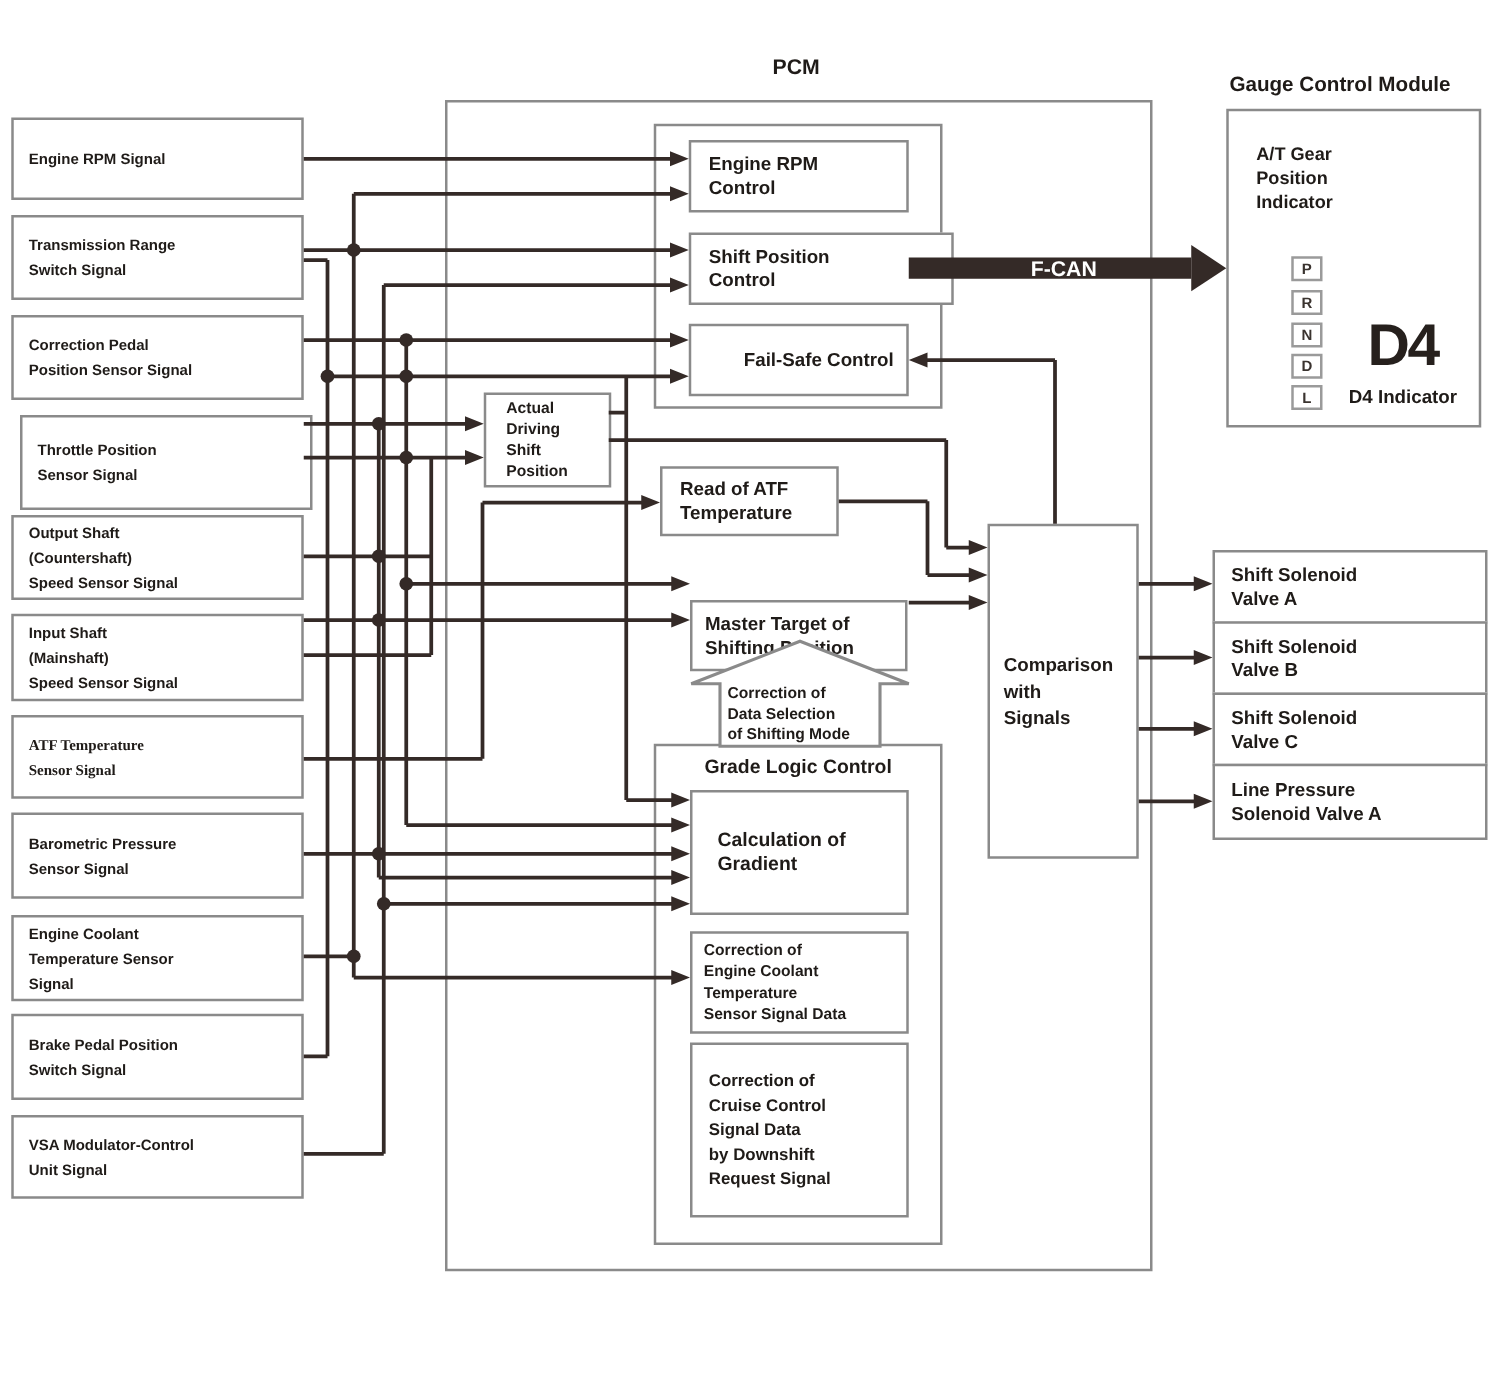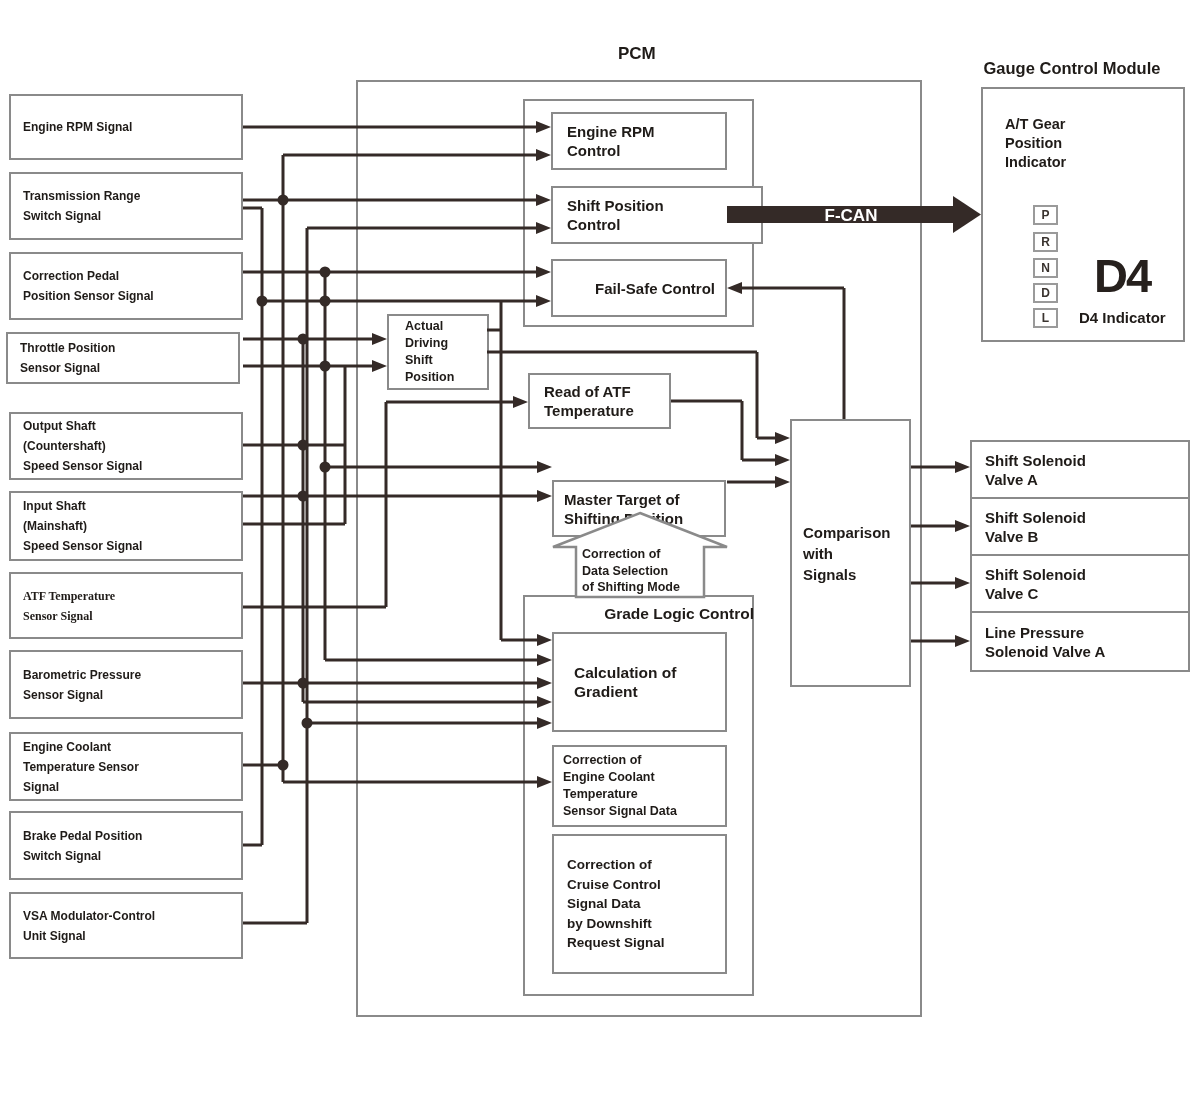--- a/index.html
+++ b/index.html
@@ -41,21 +41,21 @@
       <span class="lbl">Engine RPM Signal</span>
     </div>
   <div class="box input-box" style="left:9px;top:172px;width:234px;height:68px;">
       <span class="lbl">Transmission Range
 Switch Signal</span>
     </div>
   <div class="box input-box" style="left:9px;top:252px;width:234px;height:68px;">
       <span class="lbl">Correction Pedal
 Position Sensor Signal</span>
     </div>
-  <div class="box input-box" style="left:6px;top:332px;width:234px;height:52px;">
+  <div class="box input-box" style="left:16px;top:332px;width:234px;height:76px;">
       <span class="lbl">Throttle Position
 Sensor Signal</span>
     </div>
   <div class="box input-box" style="left:9px;top:412px;width:234px;height:68px;">
       <span class="lbl">Output Shaft
 (Countershaft)
 Speed Sensor Signal</span>
     </div>
   <div class="box input-box" style="left:9px;top:491px;width:234px;height:70px;">
       <span class="lbl">Input Shaft
@@ -104,21 +104,21 @@
   <div class="box ctl" style="left:528px;top:373px;width:143px;height:56px;">
       <span class="lbl">Read of ATF
 Temperature</span>
     </div>
   <div class="box ctl" style="left:552px;top:480px;width:174px;height:57px;">
       <span class="lbl" style="padding-left:10px;">Master Target of
 Shifting Position</span>
     </div>
 
   <div class="frame" style="left:523px;top:595px;width:231px;height:401px;background:#fff;"></div>
-  <div class="title" style="left:523px;top:605px;width:231px;text-align:right;font-size:15.5px;">Grade Logic Control</div>
+  <div class="title" style="left:523px;top:605px;width:231px;text-align:center;font-size:15.5px;">Grade Logic Control</div>
   <div class="box ctl" style="left:552px;top:632px;width:175px;height:100px;">
       <span class="lbl" style="padding-left:20px;font-size:15.5px;">Calculation of
 Gradient</span>
     </div>
   <div class="box small" style="left:552px;top:745px;width:175px;height:82px;">
       <span class="lbl" style="padding-left:9px;">Correction of
 Engine Coolant
 Temperature
 Sensor Signal Data</span>
     </div>

